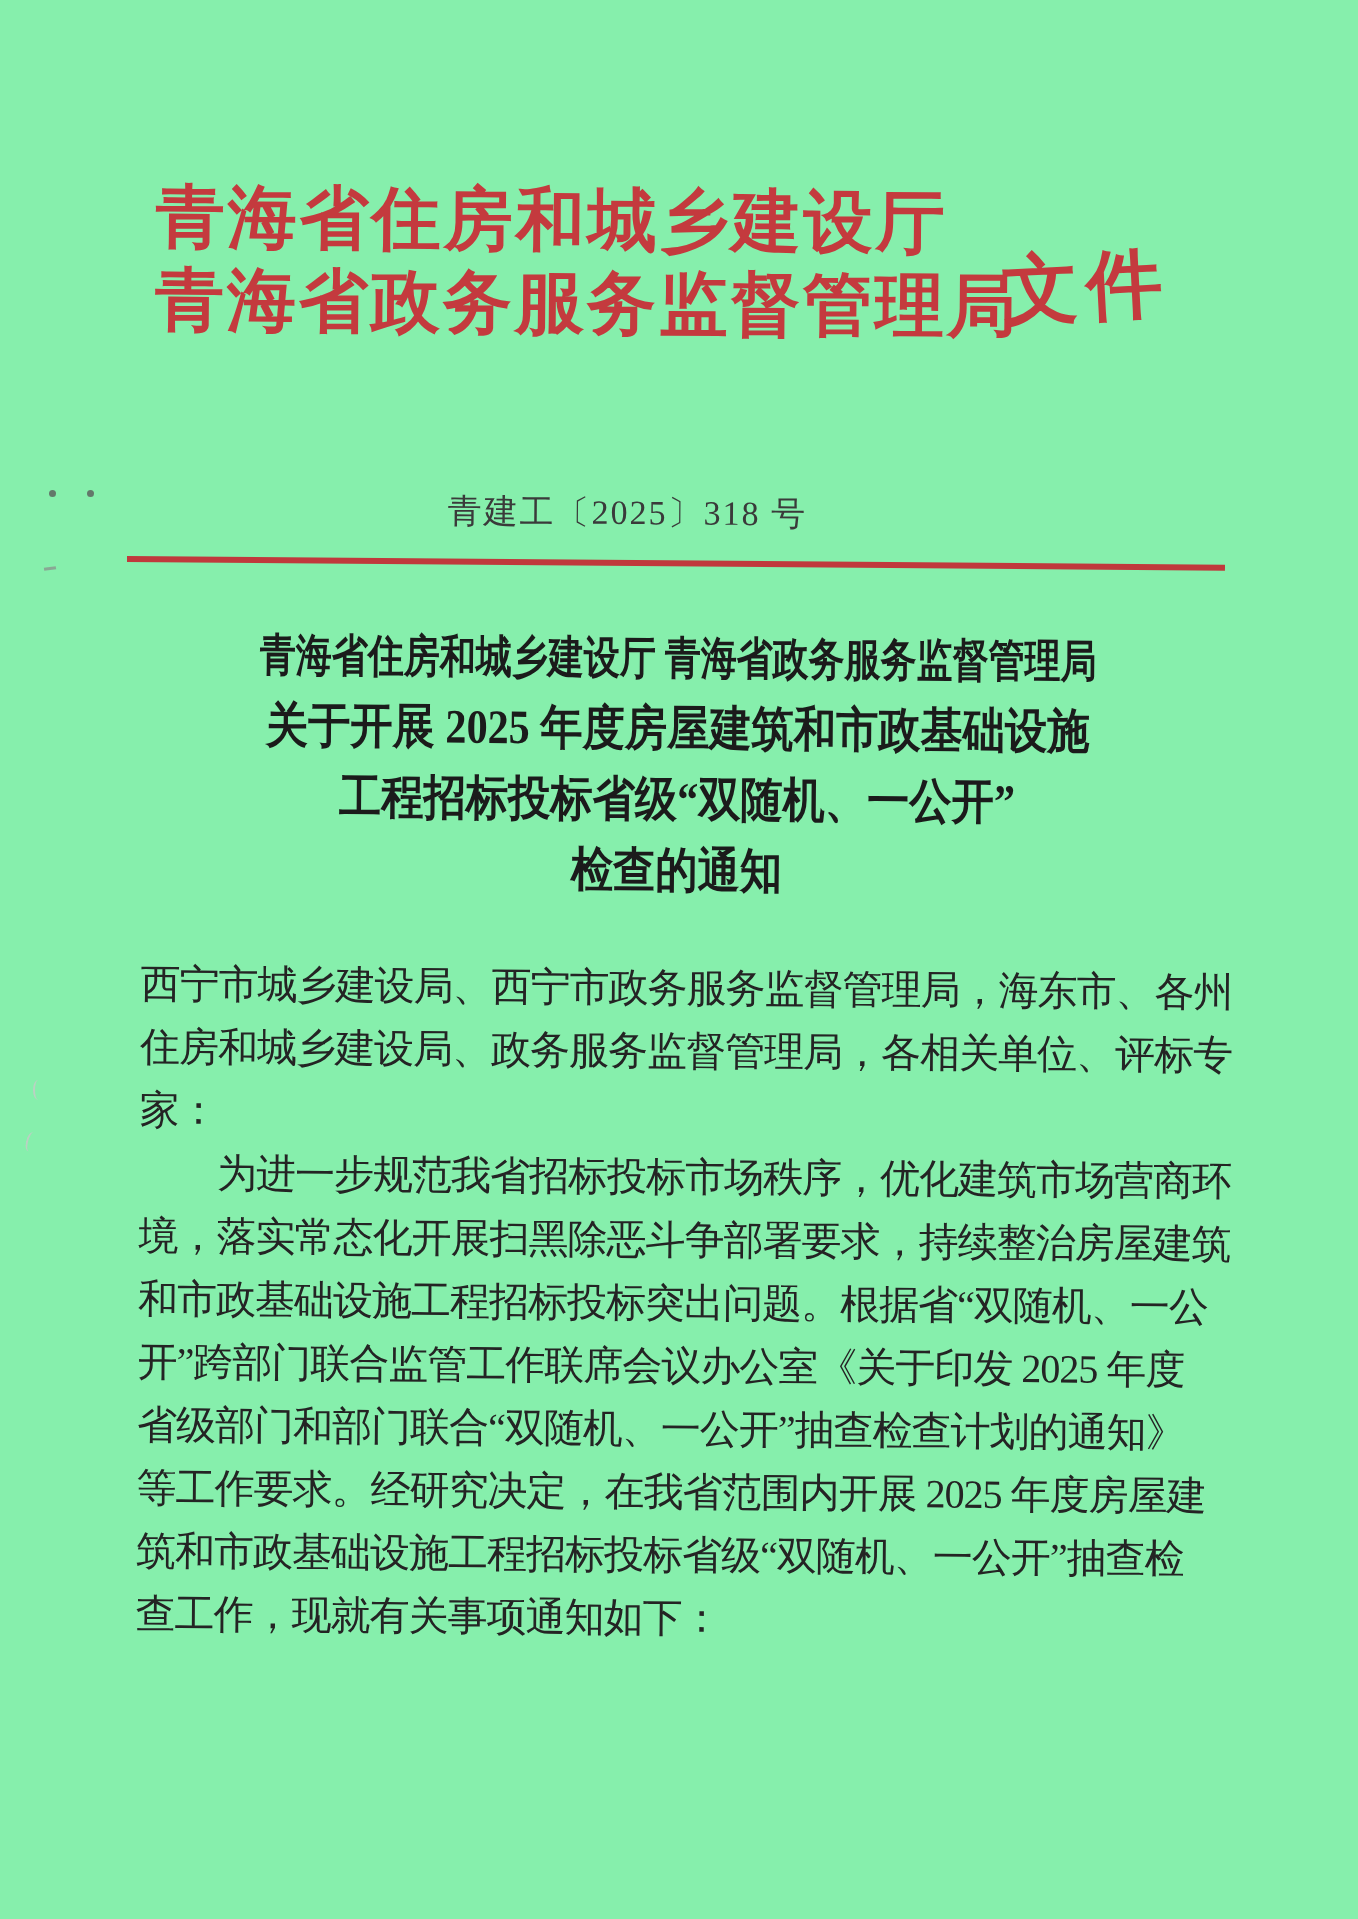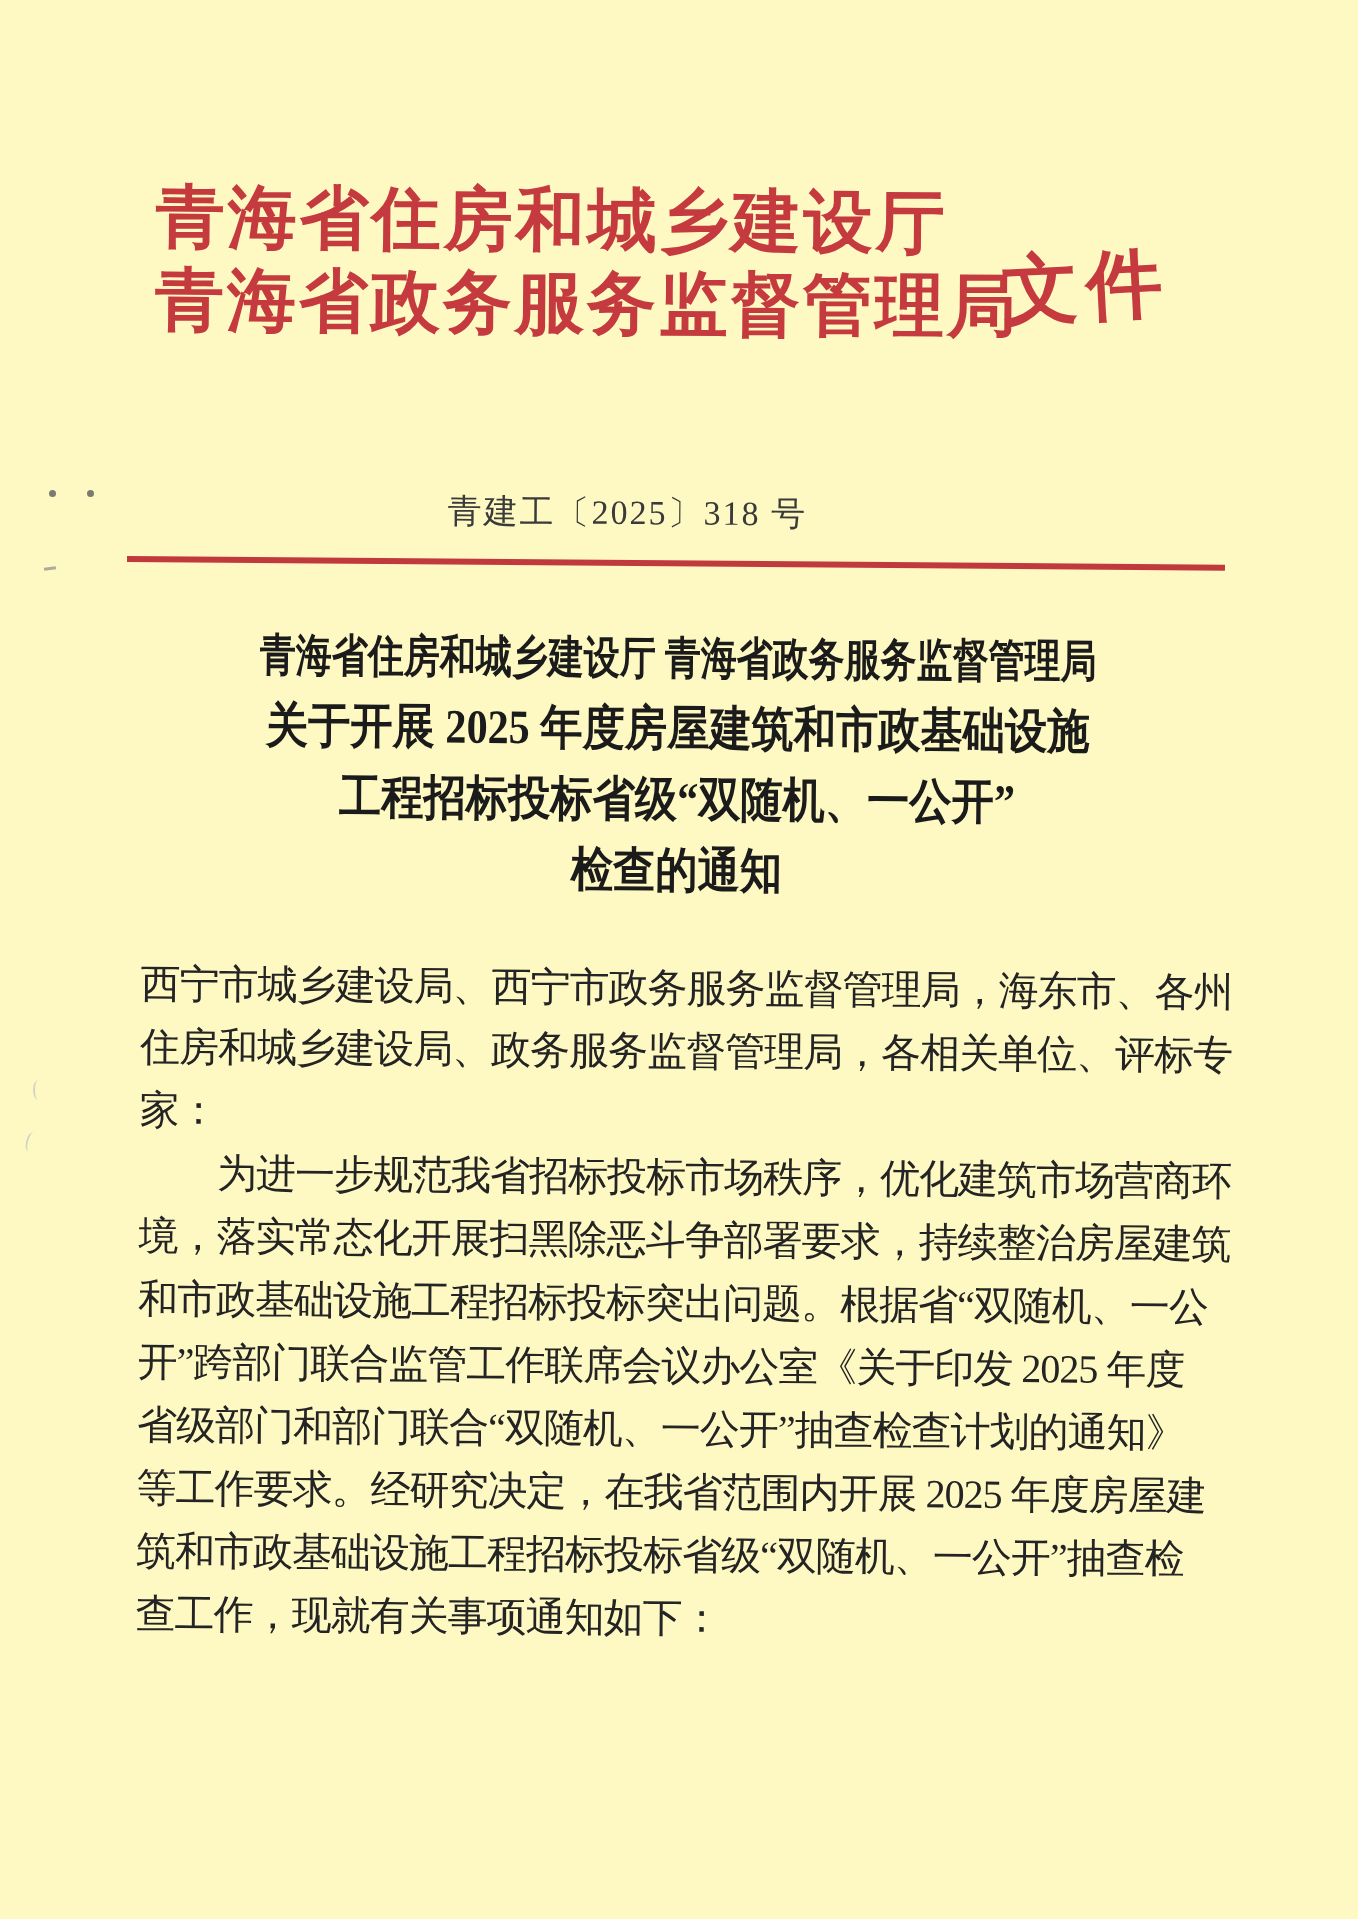--- a/index.html
+++ b/index.html
@@ -1,20 +1,20 @@
 <!DOCTYPE html>
 <html style="--header-red: #c43a3e; --rule-red: #c0393c; --title-black: #1b1b1b; --body-black: #242424;"><head>
 <meta charset="utf-8">
 <style>
   html,body{margin:0;padding:0;background:#e8e8e8;}
   .page{
     position:relative;
     width:1358px;height:1919px;
     margin:0 auto;
-    background:#fef9c3;
+    background:#86efac;
     overflow:hidden;
     font-family:"Liberation Serif","DejaVu Serif",serif;
   }
   .skew{
     position:absolute;inset:0;
     transform:rotate(0.45deg);
     transform-origin:120px 560px;
   }
   
   .red-header{

